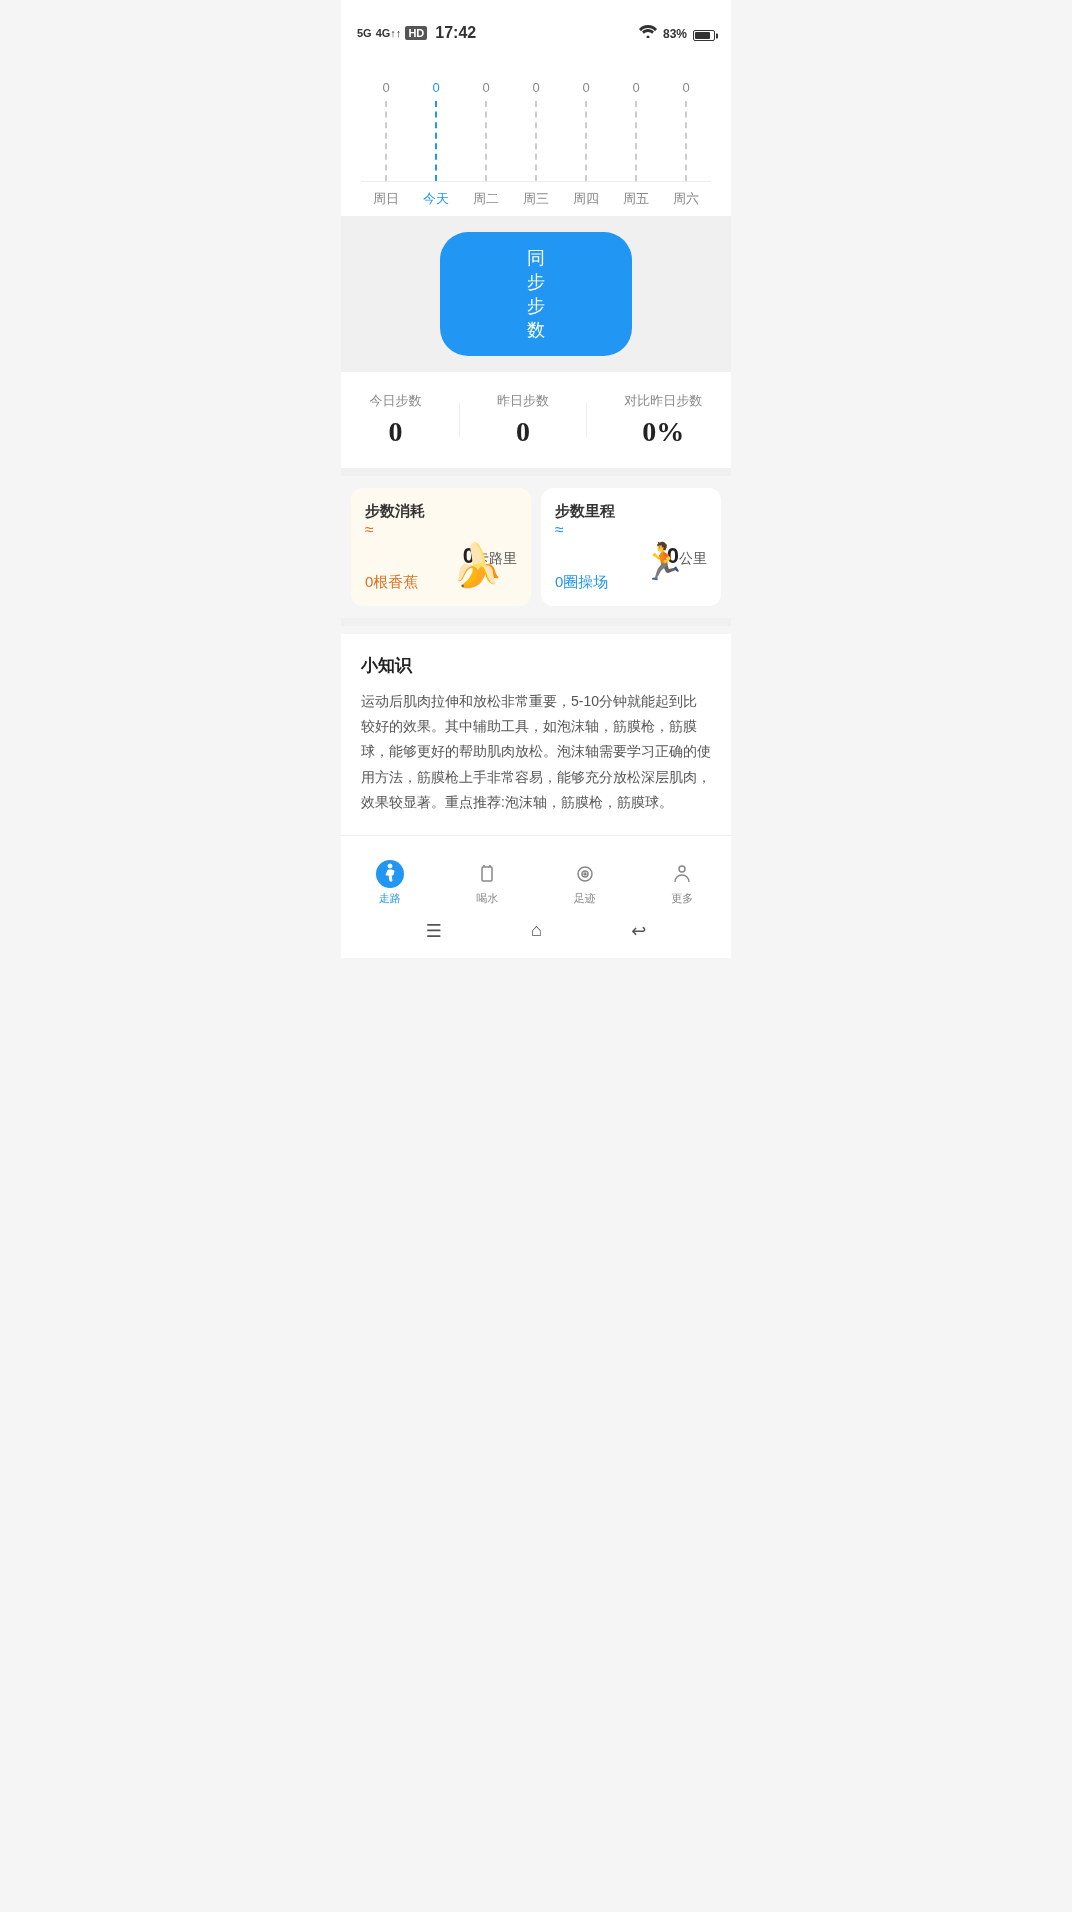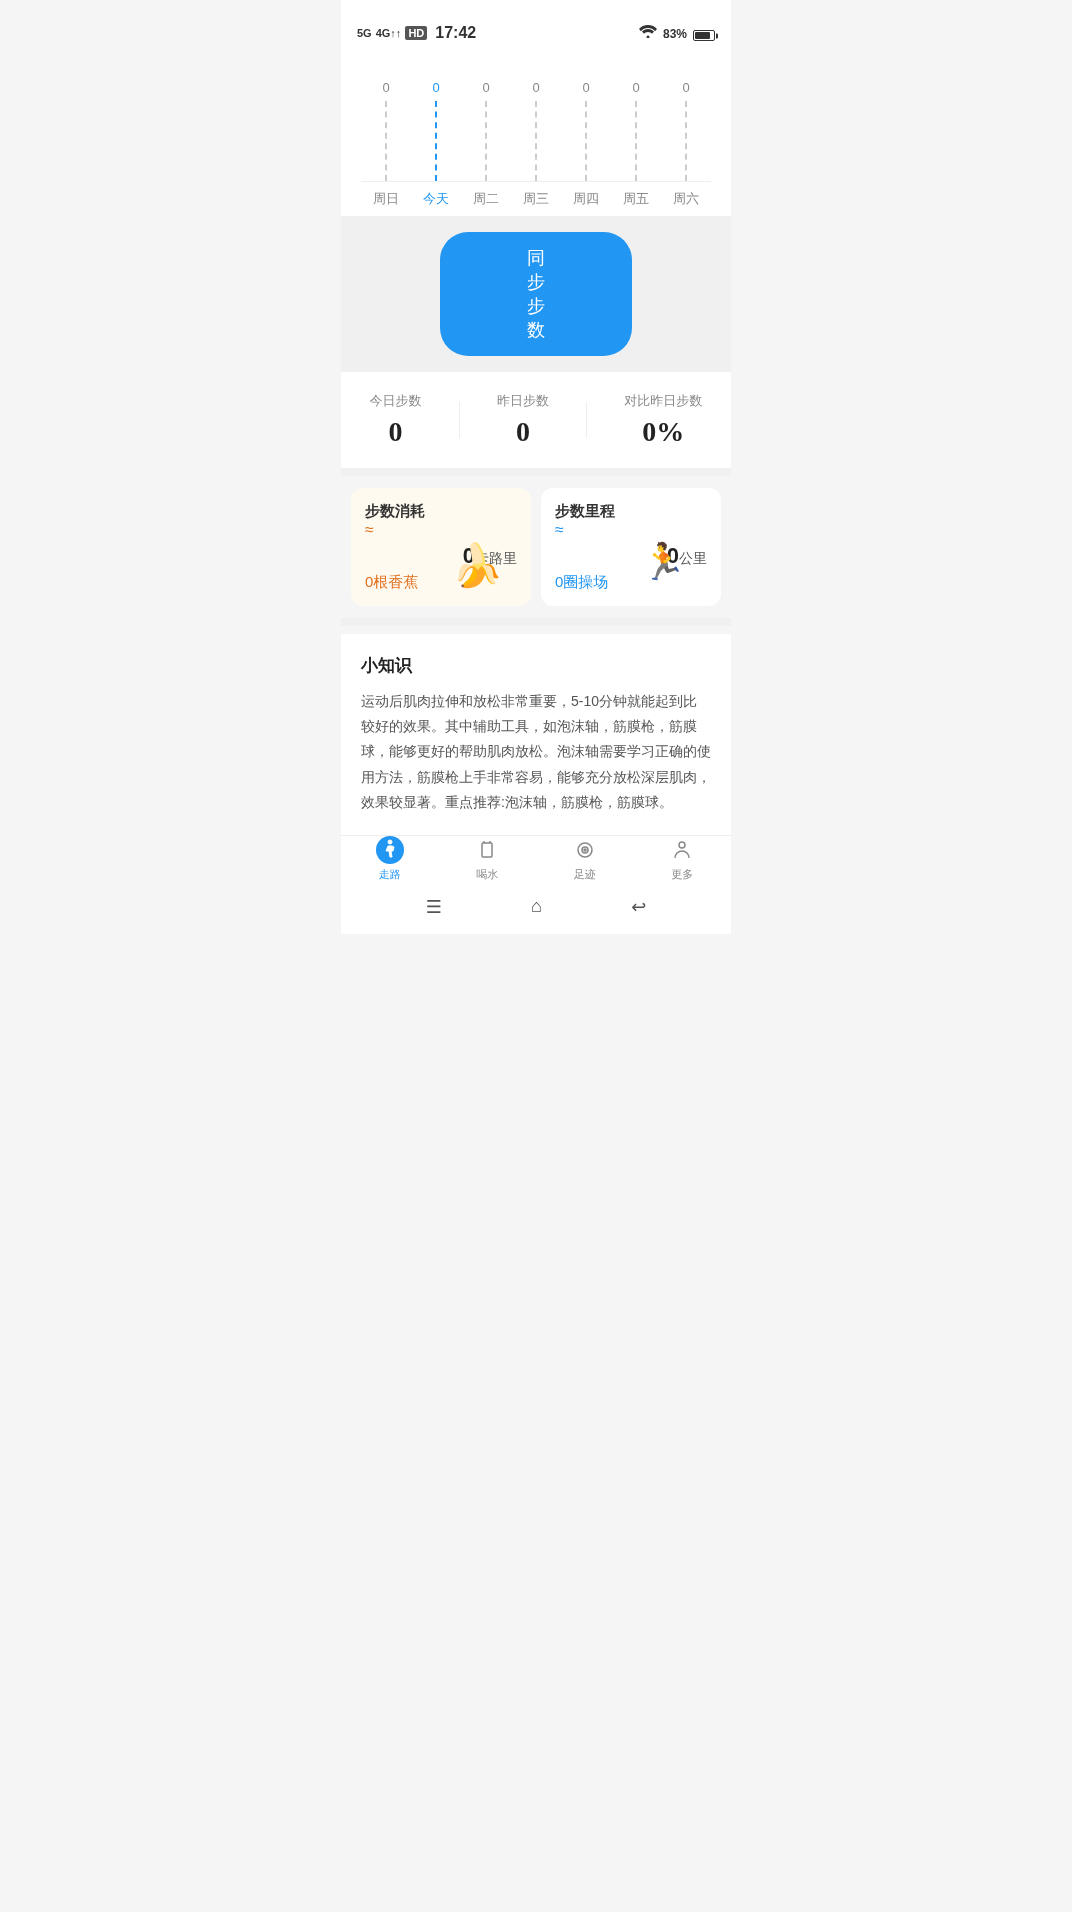--- a/index.html
+++ b/index.html
@@ -211,21 +211,21 @@
       line-height: 1.8;
       color: #555;
     }
 
     
     .bottom-nav {
       background: #fff;
       border-top: 1px solid #eee;
       display: flex;
       justify-content: flex-start;
-      padding: 0 0 4px;
+      padding: 24px 0 4px;
       position: sticky;
       bottom: 0;
     }
     .nav-item {
       display: flex;
       flex-direction: column;
       align-items: center;
       gap: 3px;
       cursor: pointer;
       flex: 1;

